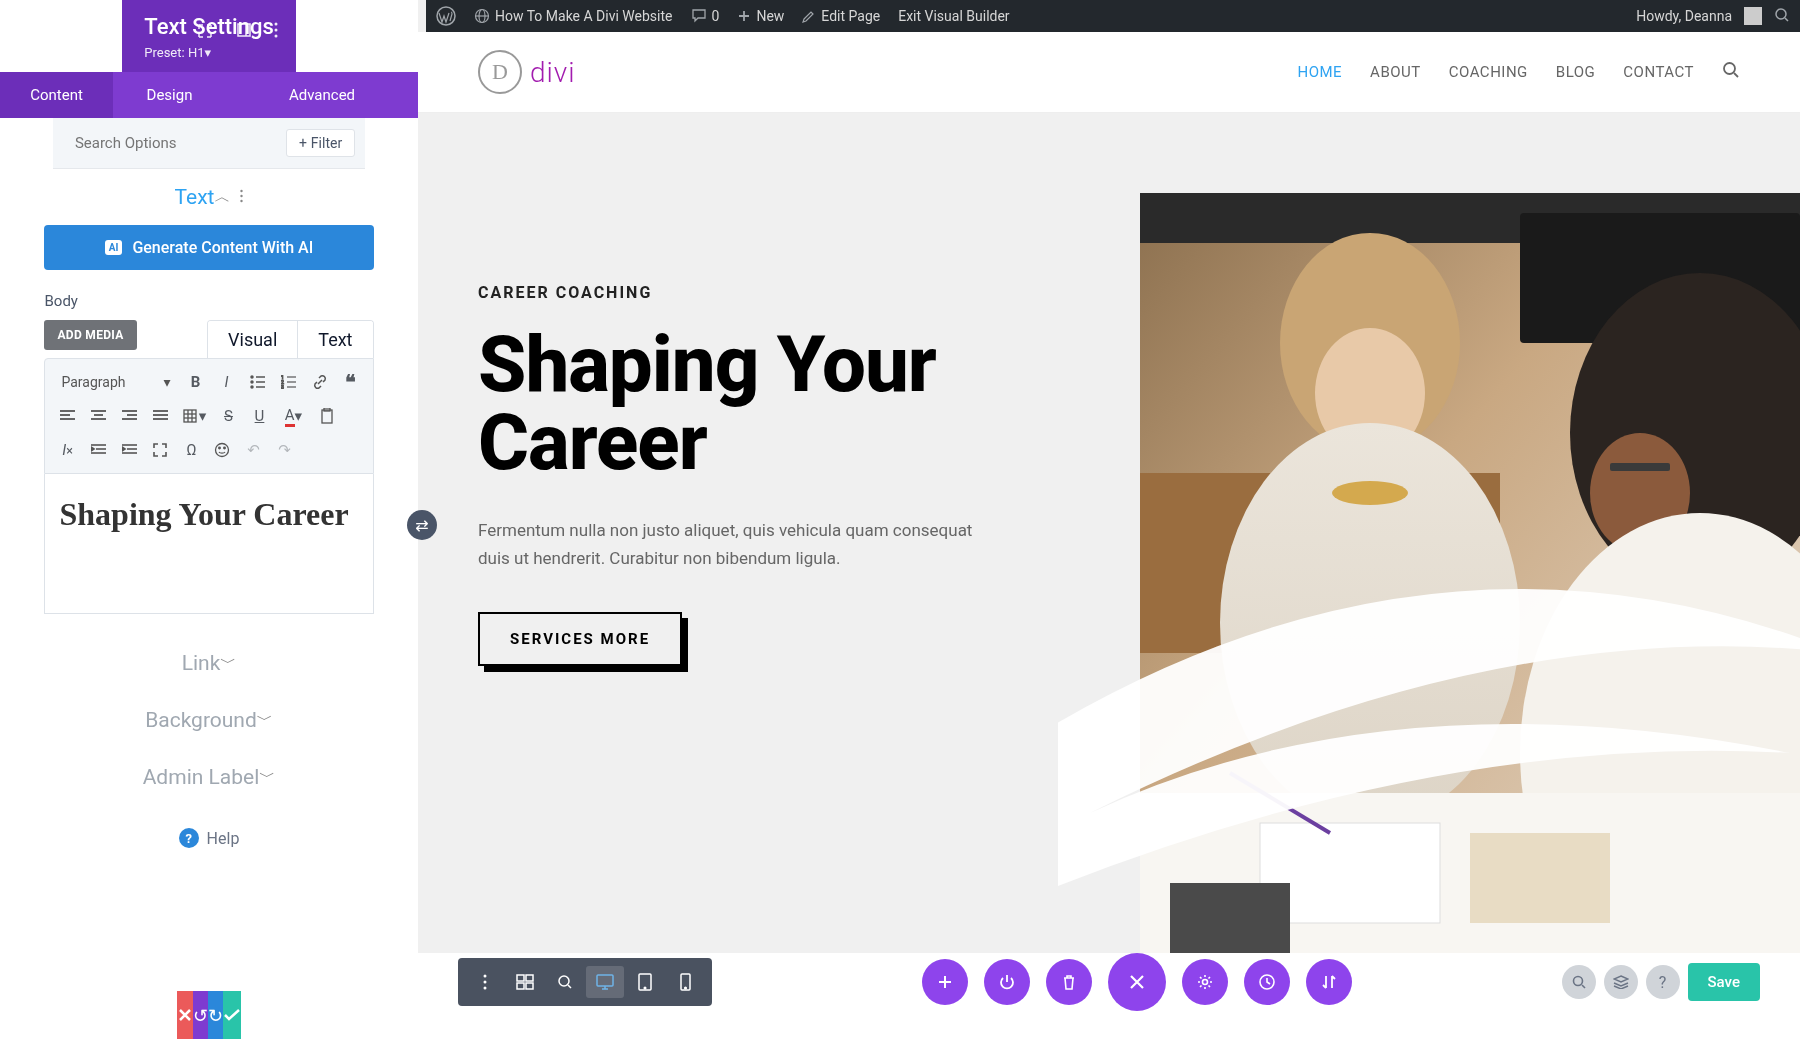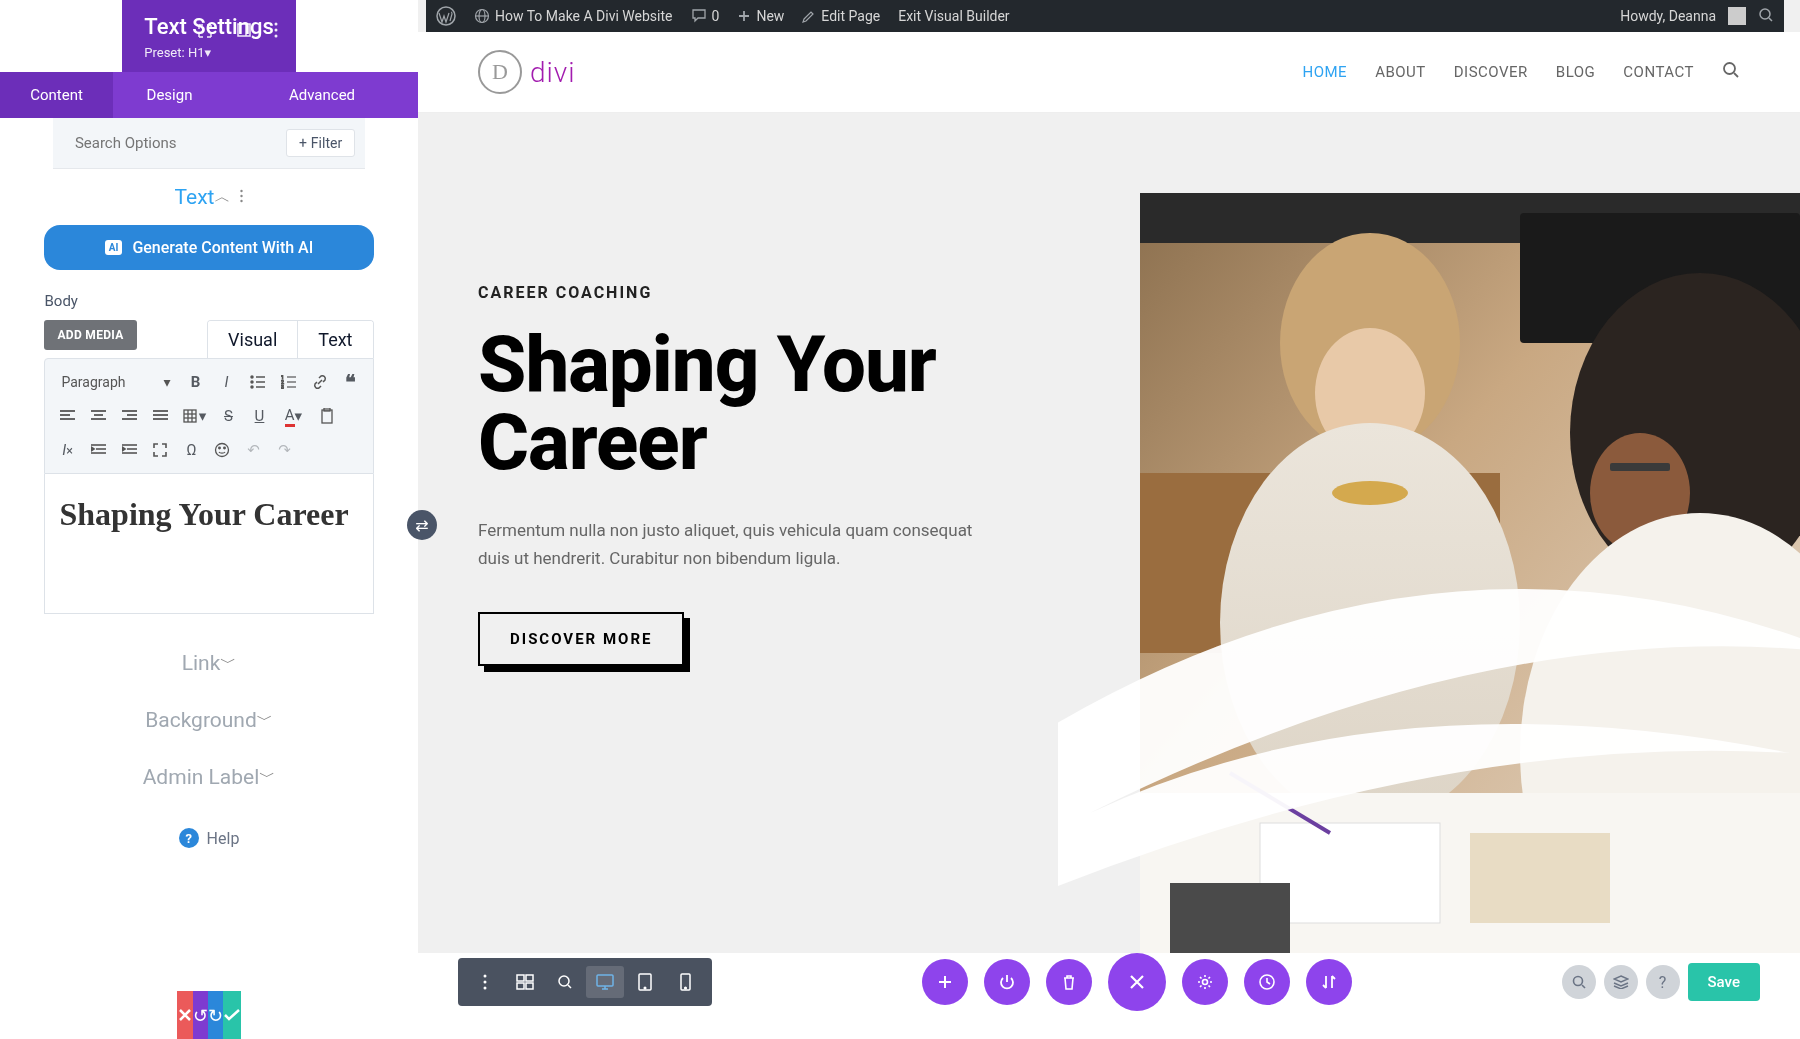--- a/index.html
+++ b/index.html
@@ -1,19 +1,19 @@
 <!DOCTYPE html>
 <html><head>
 <meta charset="utf-8">
 <style>
 * { margin: 0; padding: 0; box-sizing: border-box; font-family: -apple-system, BlinkMacSystemFont, "Segoe UI", Roboto, sans-serif; }
 body { width: 1800px; height: 1039px; overflow: hidden; background: #f0f0f0; position: relative; }
 
 
-.wp-bar { position: absolute; top: 0; left: 426px; right: 16px; height: 32px; background: #23282d; display: flex; align-items: center; color: #d6d6d6; font-size: 14px; padding: 0 10px; }
+.wp-bar { position: absolute; top: 0; left: 426px; right: 0; height: 32px; background: #23282d; display: flex; align-items: center; color: #d6d6d6; font-size: 14px; padding: 0 10px; }
 .wp-bar .left-items { display: flex; align-items: center; gap: 18px; }
 .wp-bar .left-items span { display: flex; align-items: center; gap: 5px; cursor: pointer; }
 .wp-bar .right-items { margin-left: auto; display: flex; align-items: center; gap: 12px; }
 .wp-bar svg { fill: #a0a5aa; }
 .avatar-sq { width: 18px; height: 18px; background: #ccc; display: inline-block; }
 
 
 .panel { position: absolute; top: 0; left: 0; width: 418px; height: 1039px; background: #fff; display: flex; flex-direction: column; align-items: center; }
 .panel-header { background: #6c2eb9; color: #fff; padding: 14px 22px 12px; position: relative; }
 .panel-title { font-size: 22px; font-weight: 500; }
@@ -30,21 +30,21 @@
 .search-row { display: flex; align-items: center; padding: 8px 10px; background: #f3f6f9; border-bottom: 1px solid #e5e8ec; }
 .search-row input { flex: 1; border: none; background: transparent; padding: 8px 12px; font-size: 15px; color: #7a8694; outline: none; }
 .filter-btn { background: #fff; border: 1px solid #dfe3e8; padding: 5px 12px; border-radius: 3px; font-size: 14px; cursor: pointer; display: flex; align-items: center; gap: 4px; color: #4a5568; }
 
 .section-head { display: flex; align-items: center; justify-content: space-between; padding: 16px 26px; cursor: pointer; }
 .section-head .label { font-size: 21px; color: #2ea3f2; font-weight: 400; }
 .section-head.collapsed .label { color: #a0a8b1; }
 .section-head .chev { color: #888; display: flex; align-items: center; gap: 10px; }
 .section-body { padding: 0 26px 20px; }
 
-.ai-btn { width: 100%; background: #2b87da; color: #fff; border: none; border-radius: 16px; padding: 13px; font-size: 16px; font-weight: 500; cursor: pointer; display: flex; align-items: center; justify-content: center; gap: 10px; }
+.ai-btn { width: 100%; background: #2b87da; color: #fff; border: none; border-radius: 4px; padding: 13px; font-size: 16px; font-weight: 500; cursor: pointer; display: flex; align-items: center; justify-content: center; gap: 10px; }
 .ai-icon { background: #fff; color: #2b87da; border-radius: 3px; padding: 2px 4px; font-size: 10px; font-weight: bold; }
 
 .body-label { font-size: 15px; color: #4a5568; margin-top: 22px; margin-bottom: 10px; }
 .add-media { background: #6f7277; color: #fff; border: none; padding: 8px 13px; font-size: 12px; font-weight: bold; letter-spacing: 0.3px; border-radius: 3px; cursor: pointer; }
 .editor-tabs { display: flex; float: right; border: 1px solid #dde2e8; border-bottom: none; border-radius: 4px 4px 0 0; overflow: hidden; margin-bottom: -1px; position: relative; z-index: 1; }
 .editor-tabs .etab { padding: 8px 20px; font-size: 18px; cursor: pointer; background: #fff; color: #0f172a; }
 .editor-tabs .etab:first-child { border-right: 1px solid #dde2e8; }
 
 .toolbar { clear: both; background: #f3f6f9; border: 1px solid #dde2e8; border-radius: 4px 0 0 0; padding: 6px; margin-top: 8px; }
 .tool-row { display: flex; align-items: center; gap: 3px; padding: 3px 2px; flex-wrap: wrap; }
@@ -384,35 +384,35 @@
 
 <div class="preview">
   <div class="site-header">
     <div class="logo">
       <div class="logo-circle">D</div>
       <div class="logo-text">divi</div>
     </div>
     <div class="nav">
       <a class="active">HOME</a>
       <a>ABOUT</a>
-      <a>DISCOVER</a>
+      <a>COACHING</a>
       <a>BLOG</a>
       <a>CONTACT</a>
       <span class="search-ic"><svg width="18" height="18" viewBox="0 0 18 18" fill="none" stroke="#666" stroke-width="1.8">
             <circle cx="7.5" cy="7.5" r="5.5"></circle>
             <line x1="12" y1="12" x2="16" y2="16"></line>
           </svg></span>
     </div>
   </div>
   <div class="hero">
     <div class="hero-left">
       <div class="eyebrow">CAREER COACHING</div>
       <h1 class="hero-h1">Shaping Your Career</h1>
       <p class="hero-p">Fermentum nulla non justo aliquet, quis vehicula quam consequat duis ut hendrerit. Curabitur non bibendum ligula.</p>
-      <button class="cta">DISCOVER MORE</button>
+      <button class="cta">SERVICES MORE</button>
     </div>
     <div class="hero-right">
       <div class="hero-img">
         <svg width="660" height="770" viewBox="0 0 660 770">
           <defs>
             <linearGradient id="bg" x1="0" y1="0" x2="1" y2="1">
                 <stop offset="0" stop-color="#8b6f4e"></stop>
                 <stop offset="0.4" stop-color="#c9a882"></stop>
                 <stop offset="1" stop-color="#e8ddd0"></stop>
               </linearGradient>

